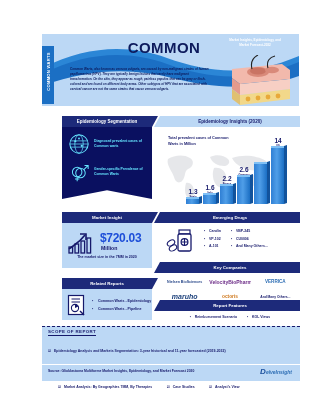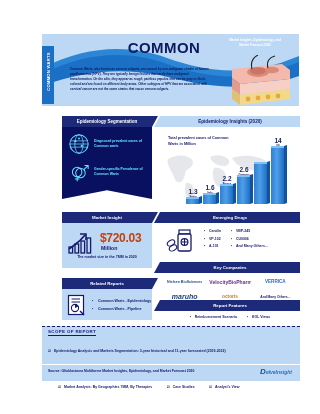--- a/index.html
+++ b/index.html
@@ -131,21 +131,21 @@
     display:flex; align-items:center; justify-content:center;
   }
   .mkt-hdr::after{ content:""; position:absolute; right:-6px; top:0;
     border-top:11px solid #1d2a7a; border-right:6px solid transparent; }
   .mkt-hdr span{ color:#fff; font-size:4.4px; font-weight:bold; }
   .mkt-body {
     position:absolute; left:0; top:11px; width:90px; height:45px; background:#bcd8f5;
   }
   .mkt-amount {
     position:absolute; left:38px; top:8px;
-    color:#c2410c; font-weight:bold; font-size:12px; letter-spacing:-.3px;
+    color:#1d4ed8; font-weight:bold; font-size:12px; letter-spacing:-.3px;
   }
   .mkt-unit {
     position:absolute; left:39px; top:22px;
     color:#16196b; font-weight:bold; font-size:5.2px;
   }
   .mkt-note {
     position:absolute; left:0; top:32px; width:90px; text-align:center;
     color:#16196b; font-weight:bold; font-size:3.6px;
   }
   .growth-icon { position:absolute; left:5px; top:6px; width:30px; height:26px; }

